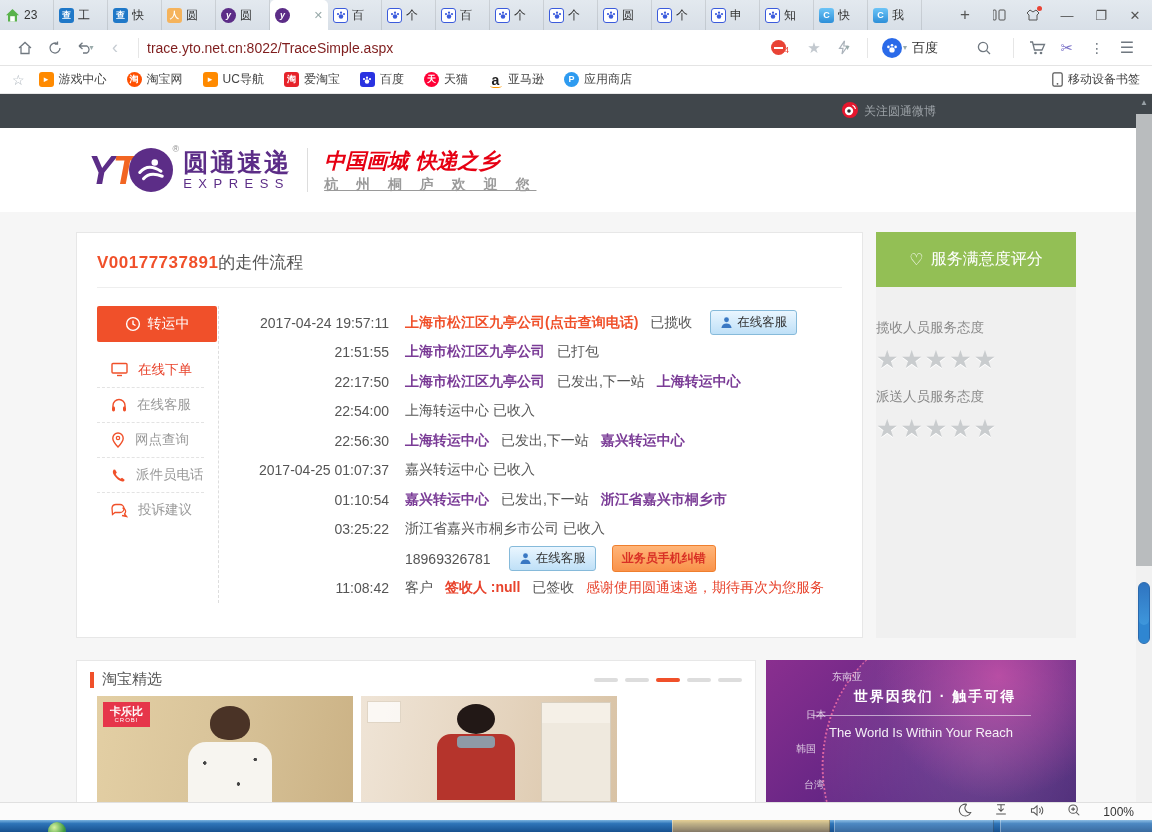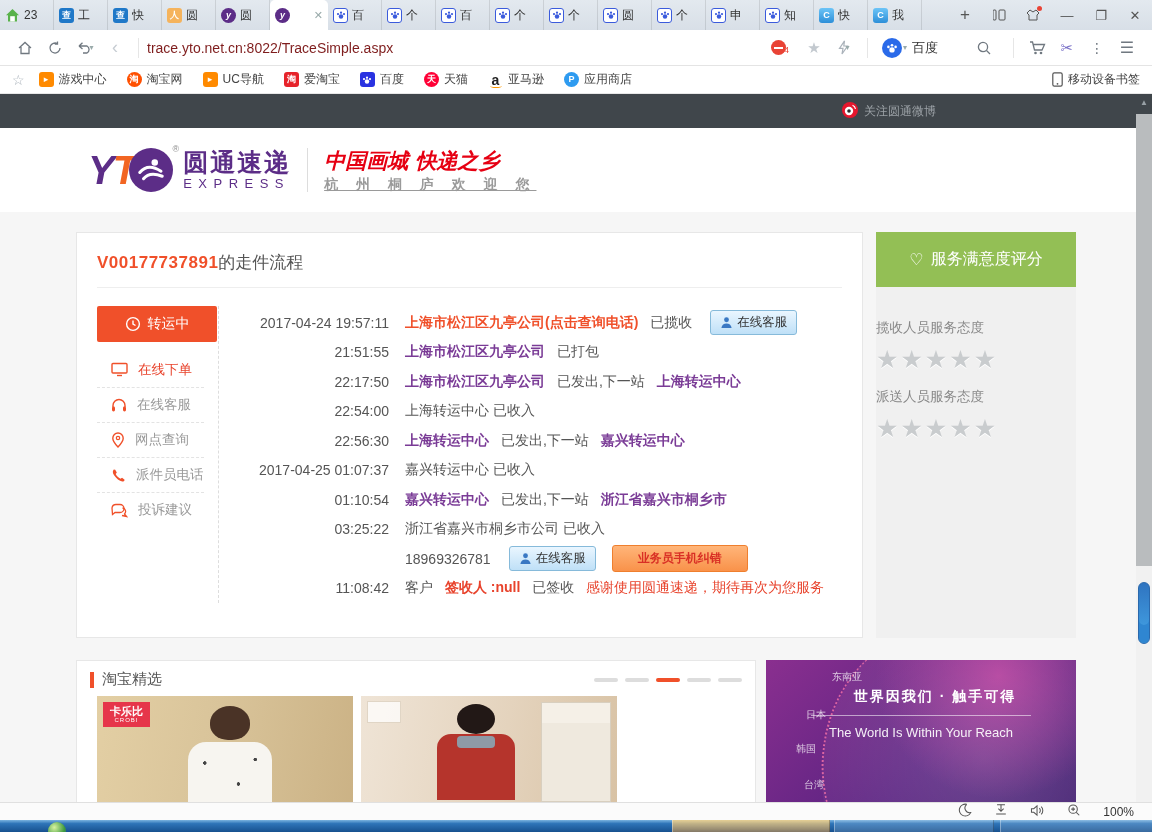--- a/index.html
+++ b/index.html
@@ -115,21 +115,21 @@
   .tcontent { display:flex; align-items:center; flex-wrap:nowrap; white-space:nowrap; gap:8px; }
   .seg-orange { color:#f0502a; font-weight:bold; }
   .seg-purple { color:#7a3b96; font-weight:bold; }
   .seg-plain  { color:#555; }
   .seg-redb   { color:#e8432c; font-weight:bold; }
   .seg-red    { color:#e8432c; }
   .seg { white-space:pre; }
   .btn-cs { display:inline-flex; align-items:center; gap:4px; margin-left:10px; padding:3px 9px;
     background:linear-gradient(#eaf6ff,#bfe0f7); border:1px solid #86bada; border-radius:3px;
     font-size:12.5px; color:#333; }
-  .btn-fix { display:inline-flex; align-items:center; margin-left:8px; padding:4px 25px;
+  .btn-fix { display:inline-flex; align-items:center; margin-left:8px; padding:4px 9px;
     background:linear-gradient(#ffb579,#f9924a); border:1px solid #ef7f2e; border-radius:3px;
     font-size:12px; color:#d93025; font-weight:bold; }
 
   .ratingpanel { width:200px; flex:none; }
   .rating-head { height:55px; background:#93bf55; color:#fff; display:flex; align-items:center;
     justify-content:center; gap:7px; font-size:16px; }
   .rating-body { background:#f0f0f0; height:351px; padding-top:22px; text-align:left; }
   .rating-label { color:#888; font-size:13.5px; margin-top:10px; }
   .stars { margin:8px 0 14px; }
   .star { font-size:25px; color:#c9ccce; text-shadow:0 1px 0 #fff; letter-spacing:2px; }

